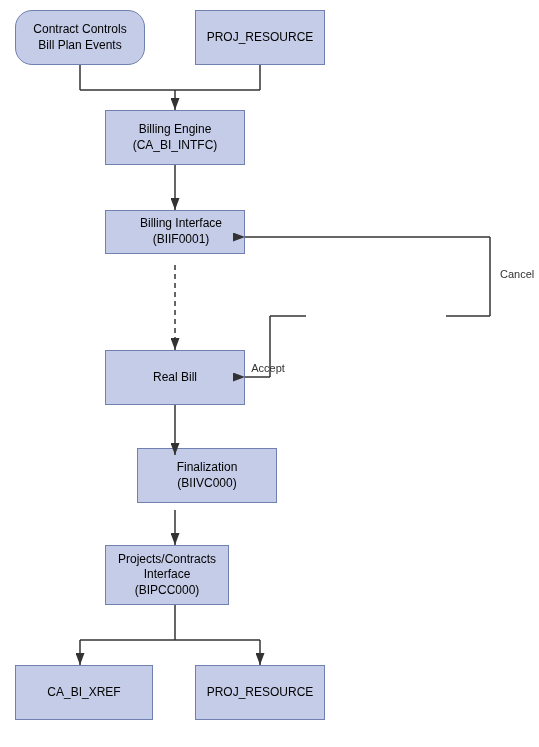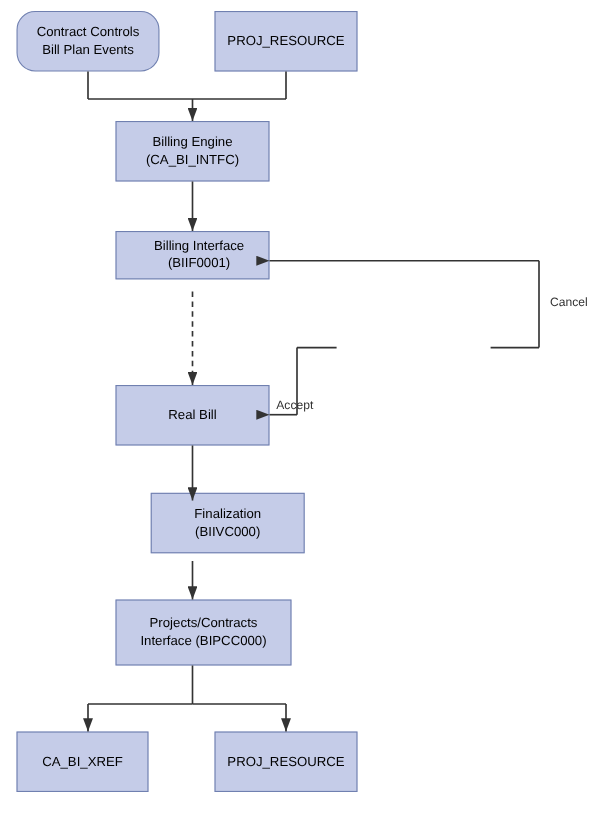--- a/index.html
+++ b/index.html
@@ -64,26 +64,26 @@
 
   <div class="box" style="left:105px;top:350px;width:140px;height:55px;text-align:right;">
     <span>Real Bill</span>
   </div>
 
   <div class="box" style="left:105px;top:448px;width:140px;height:55px;margin-left:32px;">
     <span style="white-space:pre-line;">Finalization
 (BIIVC000)</span>
   </div>
 
-  <div class="box" style="left:105px;top:545px;width:160px;height:60px;">
+  <div class="box" style="left:105px;top:545px;width:124px;height:60px;">
     <span style="white-space:pre-line;">Projects/Contracts
 Interface (BIPCC000)</span>
   </div>
 
-  <div class="box" style="left:15px;top:665px;width:120px;height:55px;">
+  <div class="box" style="left:15px;top:665px;width:138px;height:55px;">
     <span>CA_BI_XREF</span>
   </div>
 
   <div class="box" style="left:195px;top:665px;width:130px;height:55px;">
     <span>PROJ_RESOURCE</span>
   </div>
 
   <svg class="arrows">
     <defs>
       <marker id="arrowhead" markerWidth="8" markerHeight="6" refX="8" refY="3" orient="auto">

